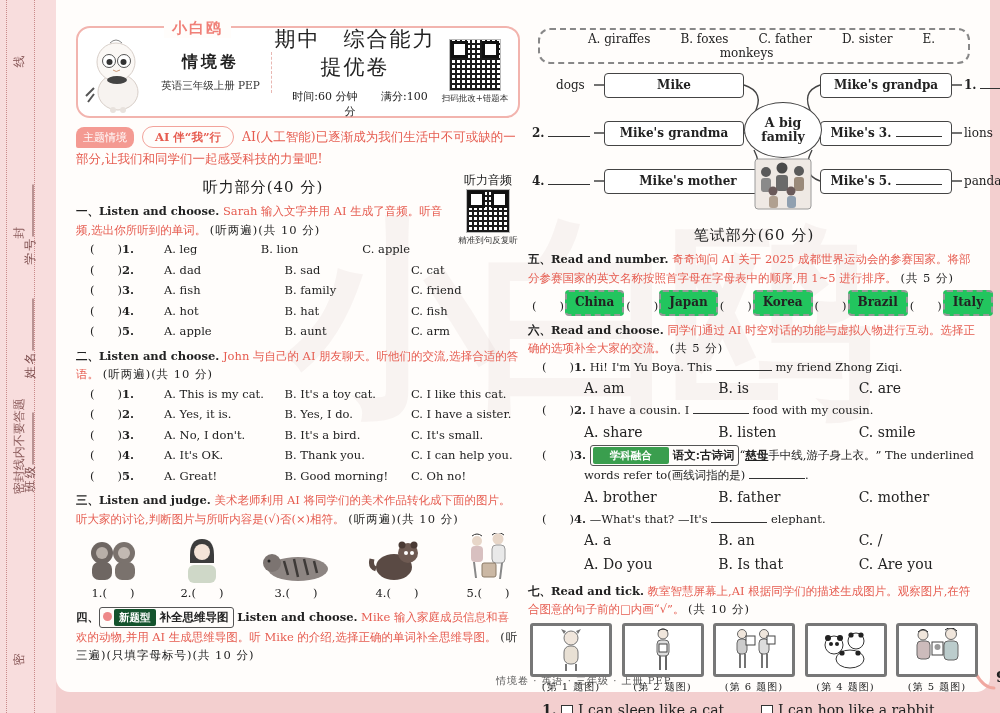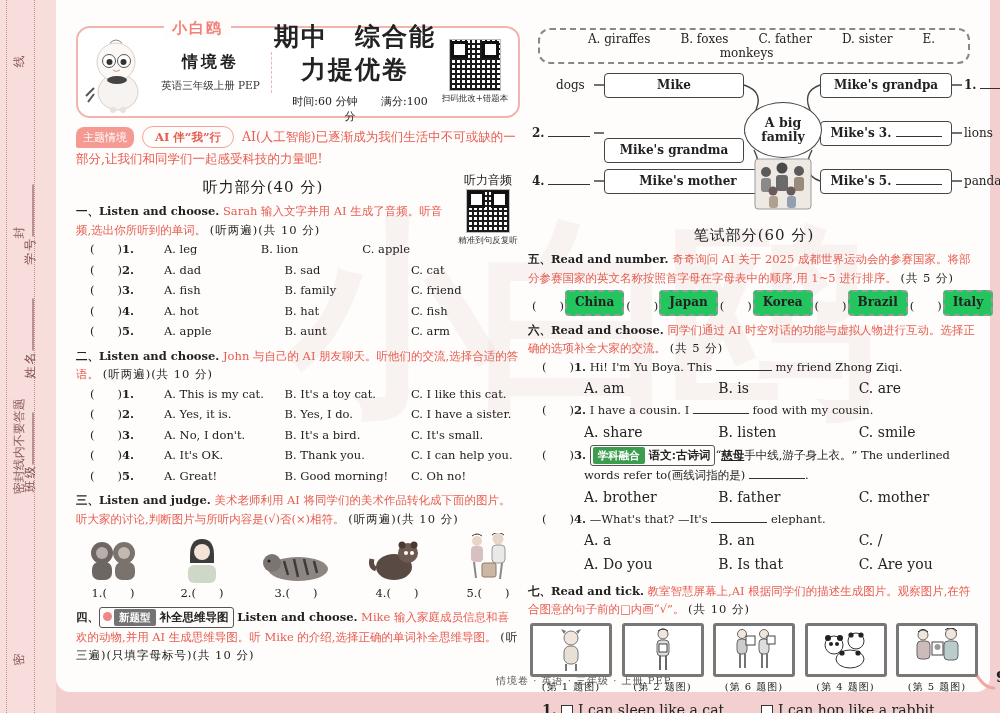--- a/index.html
+++ b/index.html
@@ -42,21 +42,21 @@
   .bold { font-weight:bold; }
   .small { font-size:12px; }
   
   .hdr-box { position:relative; border:2px solid #f2b4ae; border-radius:14px; height:92px; background:#fff; display:flex; align-items:center; }
   .brand-tag { position:absolute; top:-9px; left:86px; background:#fffdfb; padding:0 8px; color:#f08078; font-weight:bold; font-size:15px; letter-spacing:2px; }
   .mascot { width:74px; height:88px; flex:0 0 74px; position:relative; margin-left:2px; }
   .hdr-left { flex:0 0 118px; text-align:center; border-right:1px dashed #e8b7b2; padding-right:4px; }
   .hdr-left .ptype { font-size:16px; font-weight:bold; letter-spacing:3px; }
   .hdr-left .pbook { font-size:10.5px; margin-top:6px; color:#333; }
   .hdr-mid { flex:1; text-align:center; }
-  .hdr-mid .ttl { font-size:25px; font-weight:bold; letter-spacing:2px; }
+  .hdr-mid .ttl { font-size:21px; font-weight:normal; letter-spacing:2px; }
   .hdr-mid .meta { font-size:11px; margin-top:8px; }
   .hdr-mid .meta span { margin:0 10px; }
   .hdr-qr { flex:0 0 74px; text-align:center; margin-right:6px; }
   .qr { width:52px; height:52px; margin:0 auto; border:1px solid #bbb; position:relative;
         background:
          repeating-linear-gradient(0deg,#1a1a1a 0 2px,transparent 2px 5px),
          repeating-linear-gradient(90deg,#1a1a1a 0 2px,#fff 2px 5px); }
   .qr::before, .qr::after { content:""; position:absolute; width:11px; height:11px; border:3px solid #111; background:#fff; }
   .qr::before { left:1px; top:1px; } .qr::after { right:1px; top:1px; }
   .qr-cap { font-size:8.5px; margin-top:2px; color:#333; }
@@ -67,23 +67,23 @@
   .theme-pill { display:inline-block; border:1.5px solid #f2a39b; color:#e65c50; border-radius:11px; padding:0 12px; font-size:11.5px; font-weight:bold; margin-right:4px; }
   .lis-qr { float:right; width:64px; text-align:center; margin:2px 0 2px 6px; }
   
   .part-title { text-align:center; font-size:15px; font-weight:normal; margin:8px 0 4px; letter-spacing:1px; }
   .sec { margin-top:5px; font-size:11.5px; line-height:1.62; }
   .sec-head { font-size:11.5px; }
   .sec-head .en { font-weight:bold; }
   .optrow { display:grid; grid-template-columns:74px 1.05fr 1.1fr 0.95fr; padding-left:14px; line-height:1.78; font-size:11.5px; }
   .optrow .n { white-space:nowrap; }
   .paren { letter-spacing:1px; }
-  .badge-new { display:inline-block; background:#737373; color:#fff; font-size:10.5px; padding:0 5px; border-radius:2px; }
+  .badge-new { display:inline-block; background:#14532d; color:#fff; font-size:10.5px; padding:0 5px; border-radius:2px; }
   .badge-box { display:inline-block; border:1px solid #555; border-radius:3px; padding:0 4px 0 2px; font-weight:bold; }
-  .badge-green { display:inline-block; background:#3a9e4e; color:#fff; font-size:10.5px; padding:0 5px; border-radius:2px; }
+  .badge-green { display:inline-block; background:#3a9e4e; color:#fff; font-size:10.5px; padding:0 17px; border-radius:2px; }
   .bulb { display:inline-block; width:9px; height:9px; background:#e88; border-radius:50%; margin:0 2px 0 1px; }
   
   .pics { display:flex; justify-content:space-between; align-items:flex-end; padding:4px 6px 0; }
   .pic { text-align:center; }
   .pic svg { display:block; margin:0 auto; }
   .pic-lab { font-size:11.5px; margin-top:1px; }
   
   .optbox { border:2px dashed #888; border-radius:12px; padding:2px 10px; font-size:12px; text-align:center; margin:2px 10px 6px; }
   .optbox span { margin:0 15px; }
   .mindmap { position:relative; height:148px; margin-top:4px; }
@@ -352,21 +352,21 @@
           <path d="M226,44 Q238,22 216,15 M216,63 L226,62 M226,80 Q238,104 216,111"></path>
           <path d="M284,44 Q272,22 292,15 M292,63 L284,62 M284,80 Q272,104 292,111"></path>
           <path d="M66,15 L76,15 M66,63 L76,63 M66,111 L76,111"></path>
           <path d="M424,15 L434,15 M424,63 L434,63 M424,111 L434,111"></path>
         </g>
       </svg>
       <div class="mm-out" style="left:28px; top:8px;"><span>dogs</span></div>
       <div class="mm-out" style="left:4px; top:56px;"><b>2.</b> <span class="mm-blank"></span></div>
       <div class="mm-out" style="left:4px; top:104px;"><b>4.</b> <span class="mm-blank"></span></div>
       <div class="mm-box" style="left:76px; top:3px; width:140px;"><span>Mike</span></div>
-      <div class="mm-box" style="left:76px; top:68px; width:140px;"><span>Mike's grandma</span></div>
+      <div class="mm-box" style="left:76px; top:51px; width:140px;"><span>Mike's grandma</span></div>
       <div class="mm-box" style="left:76px; top:99px; width:168px;"><span>Mike's mother</span></div>
       <div class="mm-oval">A big family</div>
       <div class="mm-fam">
         <svg width="58" height="52" viewBox="0 0 58 52">
           <rect x="1" y="1" width="56" height="50" rx="3" fill="#efe9e4" stroke="#9a9a9a"></rect>
           <circle cx="12" cy="14" r="5" fill="#5a5a5a"></circle>
             <rect x="7" y="20" width="10" height="14" rx="3" fill="#8a8a8a"></rect>
           <circle cx="28" cy="10" r="5.5" fill="#4a4a4a"></circle>
             <rect x="22" y="17" width="12" height="16" rx="3" fill="#6a6a6a"></rect>
           <circle cx="45" cy="13" r="5" fill="#5a5a5a"></circle>

